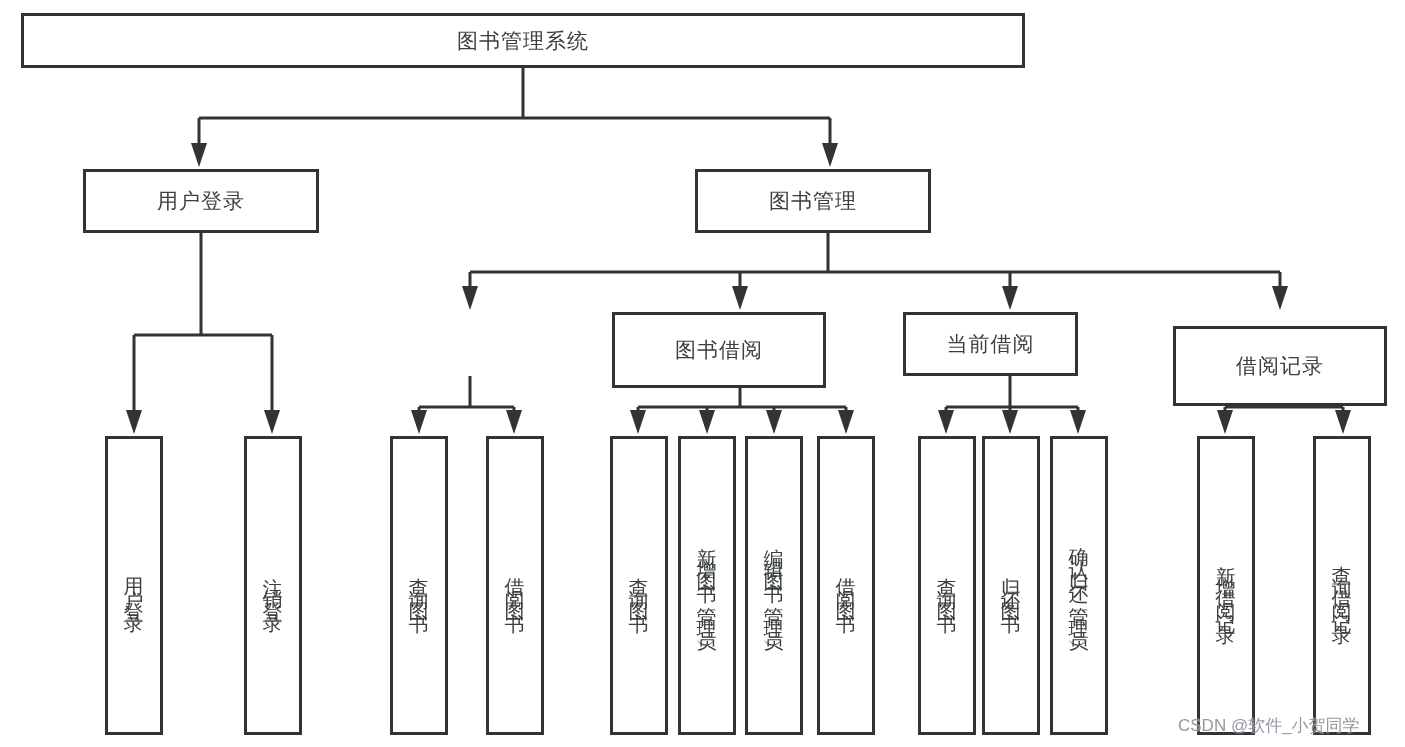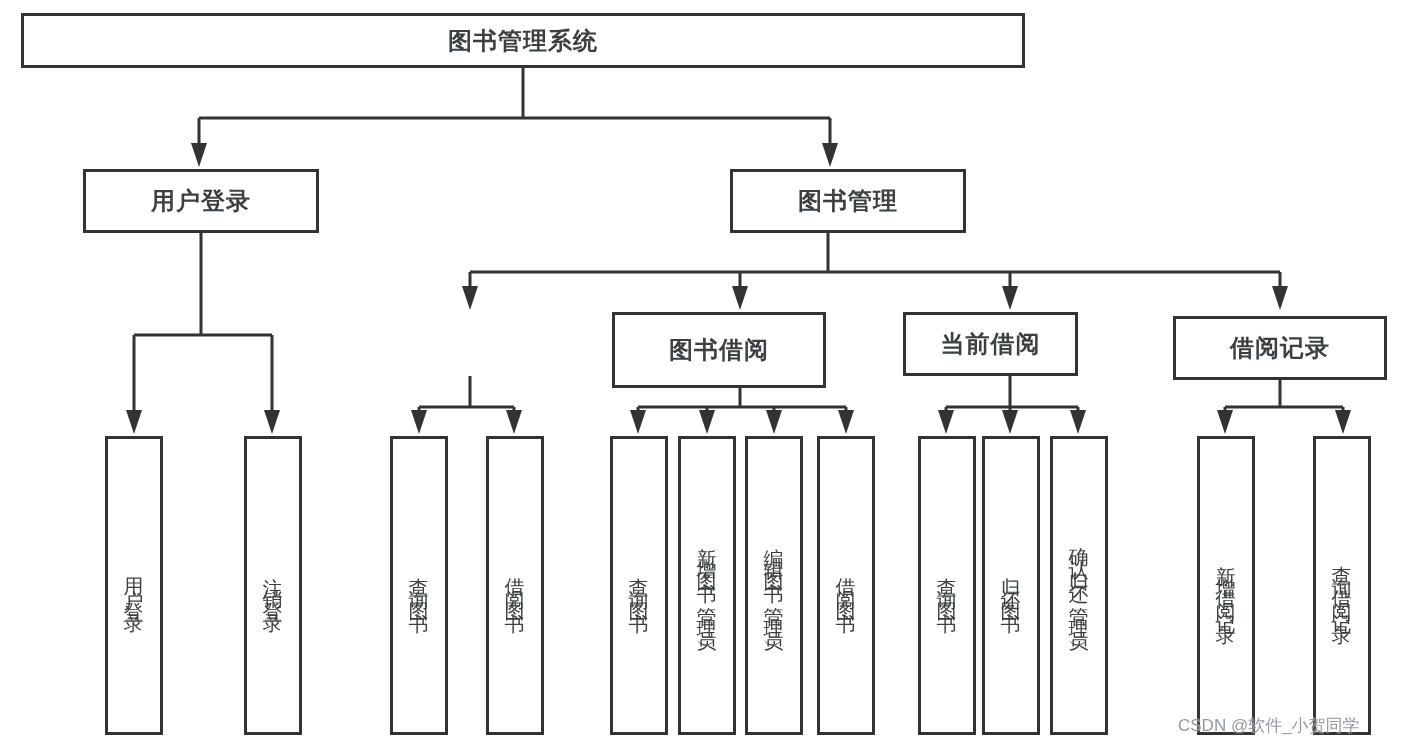--- a/index.html
+++ b/index.html
@@ -22,21 +22,21 @@
   .node{
     position:absolute;
     box-sizing:border-box;
     border:3px solid var(--line);
     background:var(--bg);
     color:var(--text);
     z-index:1;
   }
   .hbox{
     display:flex;align-items:center;justify-content:center;
-    font-size:24px;letter-spacing:1px;white-space:nowrap;font-weight:bold;
+    font-size:21px;letter-spacing:1px;white-space:nowrap;
   }
   .vbox{
     writing-mode:vertical-rl;
     text-orientation:mixed;
     text-align:center;
     font-size:20px;
     letter-spacing:12px;
     line-height:52px;
     white-space:nowrap;
   }
@@ -88,25 +88,25 @@
     <polygon points="1070,410 1086,410 1078,434"></polygon>
 
     <path d="M1280 376 V407 M1225 407 H1343 M1225 407 V416 M1343 407 V416"></path>
     <polygon points="1217,410 1233,410 1225,434"></polygon>
     <polygon points="1335,410 1351,410 1343,434"></polygon>
   </svg>
 
   <div class="node hbox" style="left:21px;top:13px;width:1004px;height:55px">图书管理系统</div>
 
   <div class="node hbox" style="left:83px;top:169px;width:236px;height:64px">用户登录</div>
-  <div class="node hbox" style="left:730px;top:169px;width:236px;height:64px">图书管理</div>
+  <div class="node hbox" style="left:695px;top:169px;width:236px;height:64px">图书管理</div>
 
   <div class="node hbox" style="left:612px;top:312px;width:214px;height:76px">图书借阅</div>
   <div class="node hbox" style="left:903px;top:312px;width:175px;height:64px">当前借阅</div>
-  <div class="node hbox" style="left:1173px;top:316px;width:214px;height:64px">借阅记录</div>
+  <div class="node hbox" style="left:1173px;top:326px;width:214px;height:80px">借阅记录</div>
 
   <div class="node vbox" style="left:105px;top:436px;width:58px;height:299px">用户登录</div>
   <div class="node vbox" style="left:244px;top:436px;width:58px;height:299px">注销登录</div>
 
   <div class="node vbox" style="left:390px;top:436px;width:58px;height:299px">查询图书</div>
   <div class="node vbox" style="left:486px;top:436px;width:58px;height:299px">借阅图书</div>
 
   <div class="node vbox" style="left:610px;top:436px;width:58px;height:299px">查询图书</div>
   <div class="node vbox" style="left:678px;top:436px;width:58px;height:299px">新增图书（管理员）</div>
   <div class="node vbox" style="left:745px;top:436px;width:58px;height:299px">编辑图书（管理员）</div>

